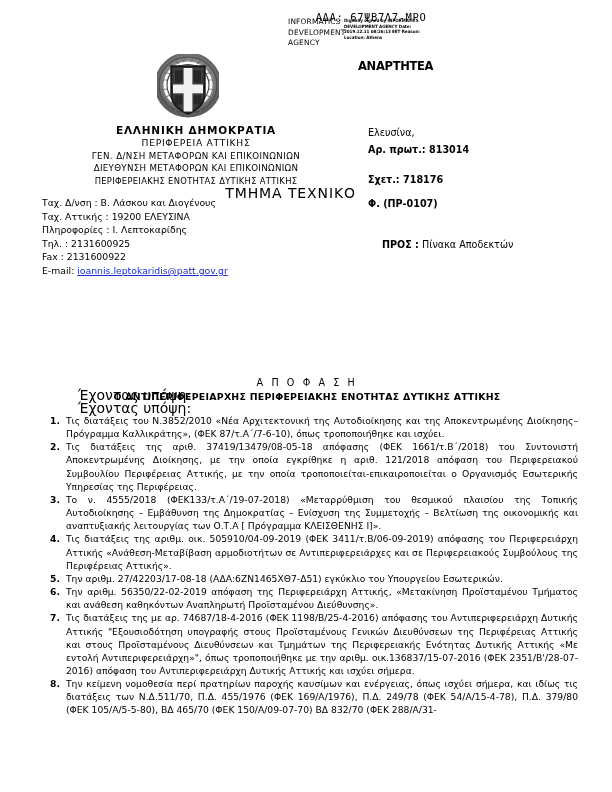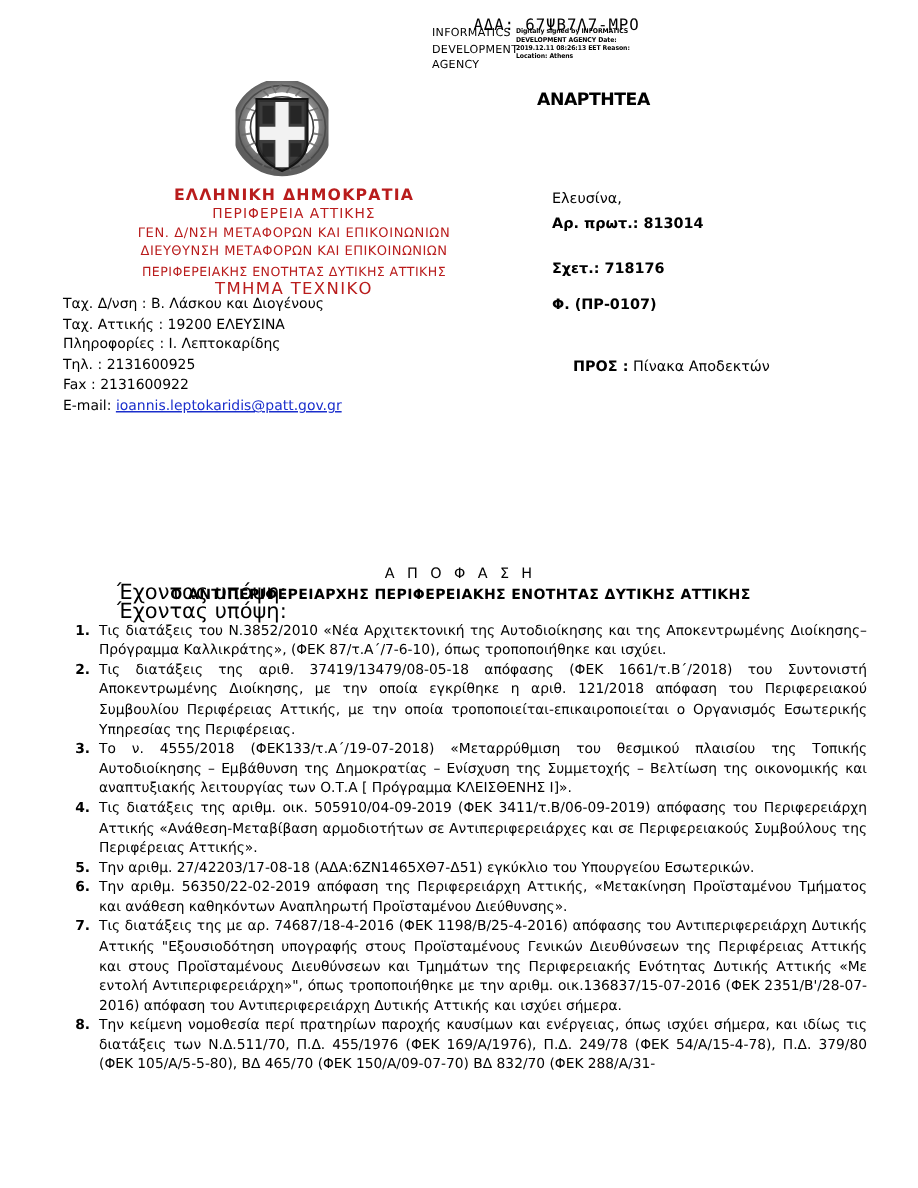--- a/index.html
+++ b/index.html
@@ -90,21 +90,21 @@
     height: 64px;
   }
 
   
   .authority {
     position: absolute;
     top: 124px;
     left: 36px;
     width: 320px;
     text-align: center;
-    color: #b91c1c;
+    color: #000000;
   }
   .authority .l1 {
     font-size: 10.5px;
     font-weight: 700;
     letter-spacing: 0.8px;
     line-height: 13px;
   }
   .authority .l2 {
     font-size: 9.2px;
     font-weight: 400;
@@ -126,24 +126,25 @@
     white-space: nowrap;
   }
   .authority .l5 {
     font-size: 8.4px;
     font-weight: 400;
     letter-spacing: 0.3px;
     line-height: 12.5px;
     white-space: nowrap;
   }
   .authority .l6 {
-    font-size: 11px;
+    font-size: 14px;
     font-weight: 400;
     letter-spacing: 0.9px;
     line-height: 12.5px;
+    text-align: right;
   }
 
   
   .contact {
     position: absolute;
     top: 196px;
     left: 42px;
     width: 300px;
     font-size: 9.3px;
     line-height: 13.6px;

